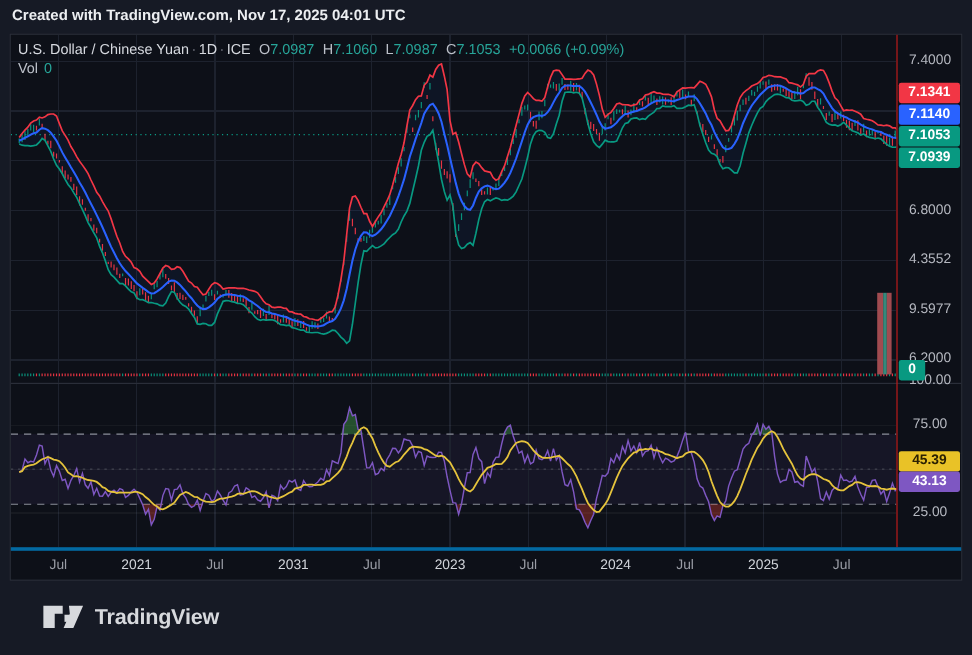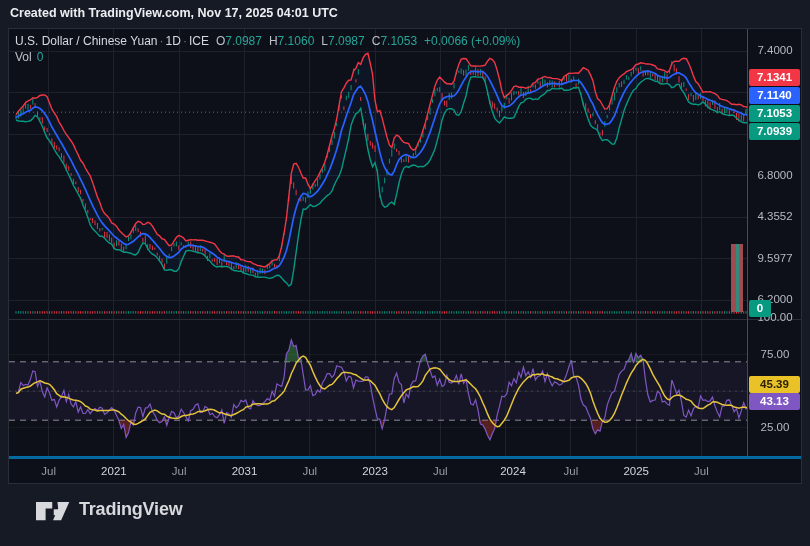--- a/index.html
+++ b/index.html
@@ -25,21 +25,21 @@
   .t-dim{color:#bcc0c9;}
   .t-sep{color:#787b86;padding:0 2px;}
   .t-up{color:#27a599;}
   .t-blue{color:#3d7bf5;}
   .t-red{color:#f23645;}
   .t-teal{color:#17a08c;}
   .t-purp{color:#9c79d8;}
   .t-yell{color:#e9c63f;font-weight:bold;}
   .rsi-legend{position:absolute;left:6px;top:295px;font-size:12px;z-index:5;white-space:nowrap;}
   .gap{display:inline-block;width:7px;}
-  .footer{position:absolute;left:36px;top:499px;height:30px;display:flex;gap:9px;}
+  .footer{position:absolute;left:36px;top:499px;height:30px;display:flex;align-items:center;gap:9px;}
   .footer .brand{font-size:18px;font-weight:bold;color:#d7d9dd;letter-spacing:-0.2px;}
   svg{display:block;}
 </style>
 </head>
 <body>
 
 <div class="topbar">Created with TradingView.com, Nov 17, 2025 04:01 UTC</div>
 
 <div class="frame">
 

